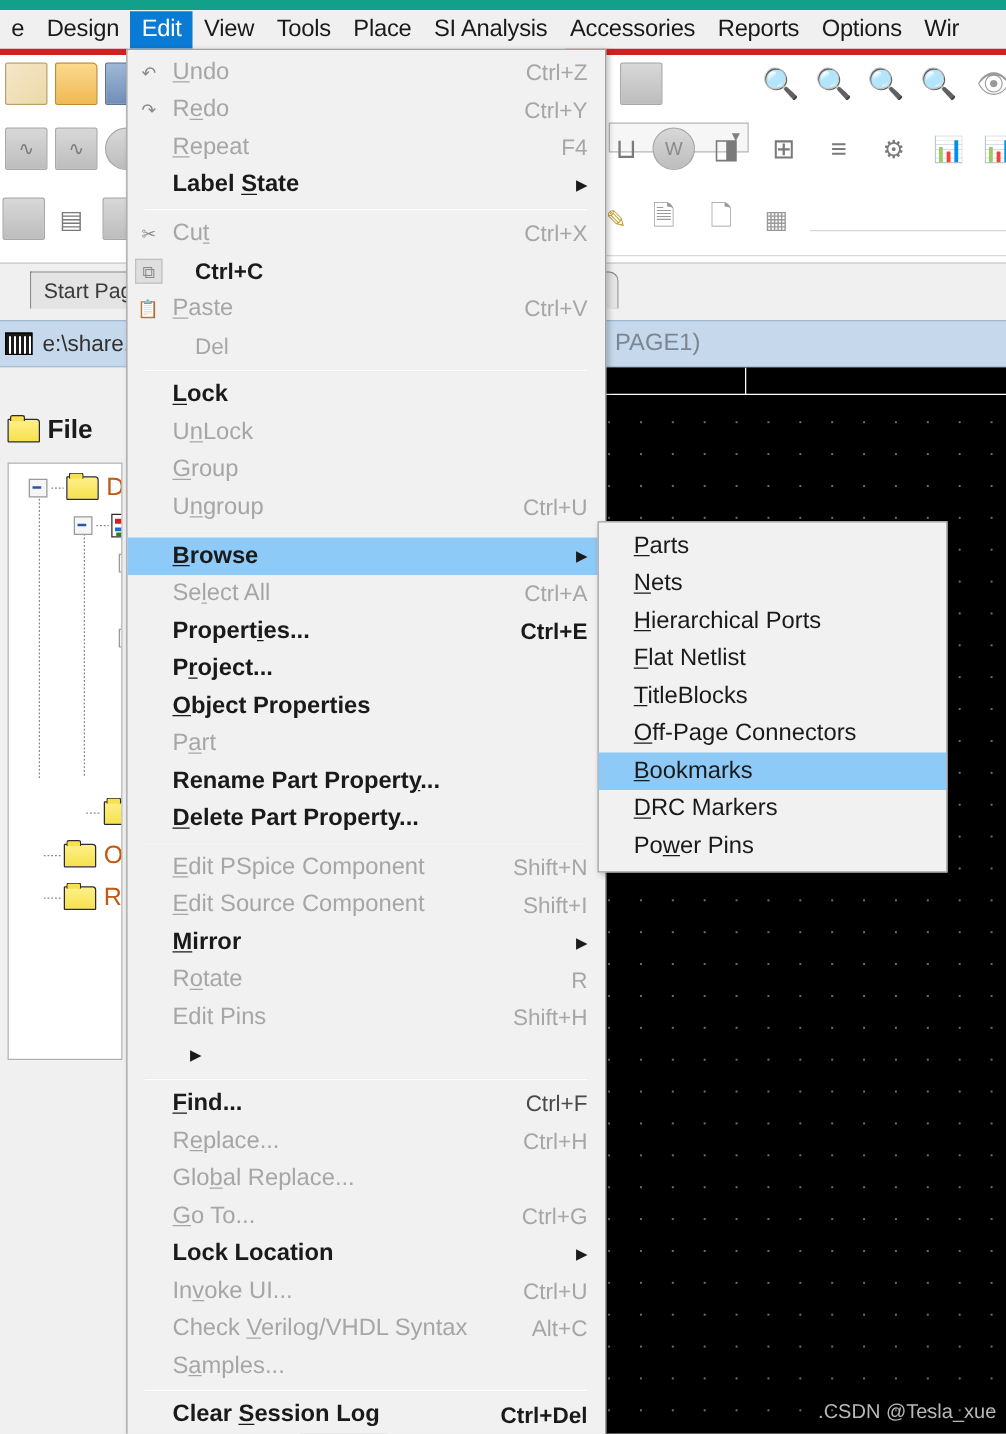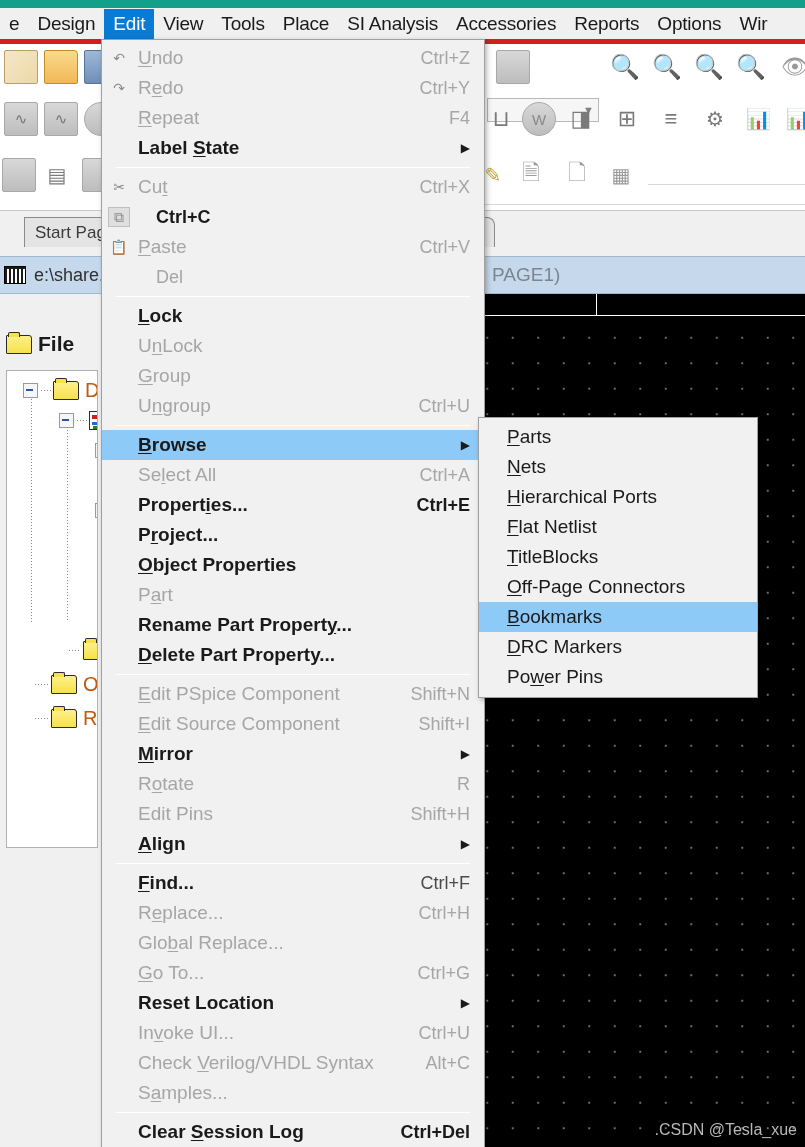--- a/index.html
+++ b/index.html
@@ -655,41 +655,40 @@
       </div>
       <div class="mi disabled">
         <span class="label">R<span class="underl">o</span>tate</span>
         <span class="accel">R</span>
       </div>
       <div class="mi disabled">
         <span class="label">Edit Pins</span>
         <span class="accel">Shift+H</span>
       </div>
       <div class="mi bold">
-        <span class="label"><span class="underl">A</span>lign</span>
         <span class="sub-arrow">▶</span>
       </div>
       <div class="msep"></div>
       <div class="mi bold">
         <span class="label"><span class="underl">F</span>ind...</span>
         <span class="accel">Ctrl+F</span>
       </div>
       <div class="mi disabled">
         <span class="label">R<span class="underl">e</span>place...</span>
         <span class="accel">Ctrl+H</span>
       </div>
       <div class="mi disabled">
         <span class="label">Glo<span class="underl">b</span>al Replace...</span>
       </div>
       <div class="mi disabled">
         <span class="label"><span class="underl">G</span>o To...</span>
         <span class="accel">Ctrl+G</span>
       </div>
       <div class="mi bold">
-        <span class="label">Reset Location</span>
+        <span class="label">Lock Location</span>
         <span class="sub-arrow">▶</span>
       </div>
       <div class="mi disabled">
         <span class="label">In<span class="underl">v</span>oke UI...</span>
         <span class="accel">Ctrl+U</span>
       </div>
       <div class="mi disabled">
         <span class="label">Check <span class="underl">V</span>erilog/VHDL Syntax</span>
         <span class="accel">Alt+C</span>
       </div>

